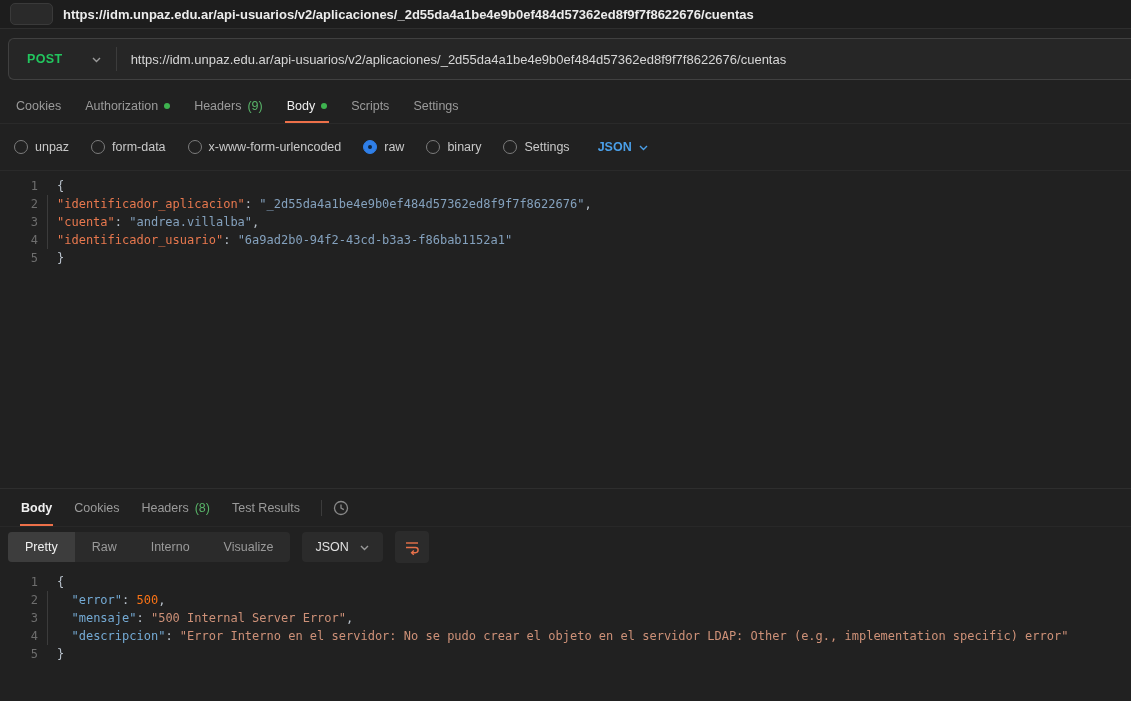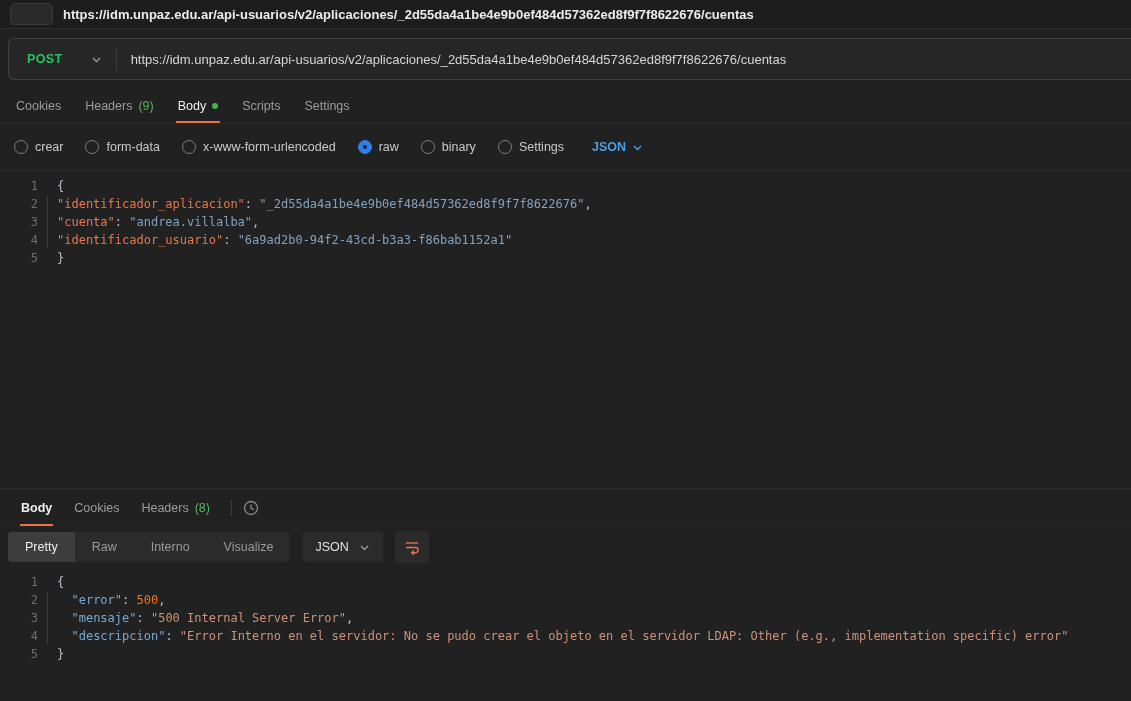--- a/index.html
+++ b/index.html
@@ -118,40 +118,44 @@
     <span class="vsep"></span>
     <span class="url-text">https://idm.unpaz.edu.ar/api-usuarios/v2/aplicaciones/_2d55da4a1be4e9b0ef484d57362ed8f9f7f8622676/cuentas</span>
   </div>
 </div>
 
 <nav class="req-tabs" id="req-tabs">
     <div class="tab">
       <span>Cookies</span>
     </div>
     <div class="tab">
+      <span>Authorization</span>
+      <span class="dot"></span>
+    </div>
+    <div class="tab">
       <span>Headers</span>
       <span class="count">(9)</span>
     </div>
     <div class="tab active">
       <span>Body</span>
       <span class="dot"></span>
     </div>
     <div class="tab">
       <span>Scripts</span>
     </div>
     <div class="tab">
       <span>Settings</span>
     </div>
   </nav>
 
 <div class="body-type-row">
   <span id="radio-opts" style="display:flex;align-items:center;gap:22px;">
       <span class="radio-opt">
         <span class="radio"></span>
-        <span>crear</span>
+        <span>unpaz</span>
       </span>
       <span class="radio-opt">
         <span class="radio"></span>
         <span>form-data</span>
       </span>
       <span class="radio-opt">
         <span class="radio"></span>
         <span>x-www-form-urlencoded</span>
       </span>
       <span class="radio-opt">
@@ -188,20 +192,23 @@
     <div class="resp-tabs" id="resp-tabs">
         <div class="tab active">
           <span>Body</span>
         </div>
         <div class="tab">
           <span>Cookies</span>
         </div>
         <div class="tab">
           <span>Headers</span>
           <span class="count">(8)</span>
+        </div>
+        <div class="tab">
+          <span>Test Results</span>
         </div>
       </div>
     <span class="tabs-vsep"></span>
     <span class="history-btn">
       <svg width="18" height="18" viewBox="0 0 18 18">
         <circle cx="9" cy="9" r="6.5" fill="none" stroke="#8a8a8a" stroke-width="1.3"></circle>
         <polyline points="9,5.5 9,9 11.8,10.6" fill="none" stroke="#8a8a8a" stroke-width="1.3"></polyline>
       </svg>
     </span>
   </div>

